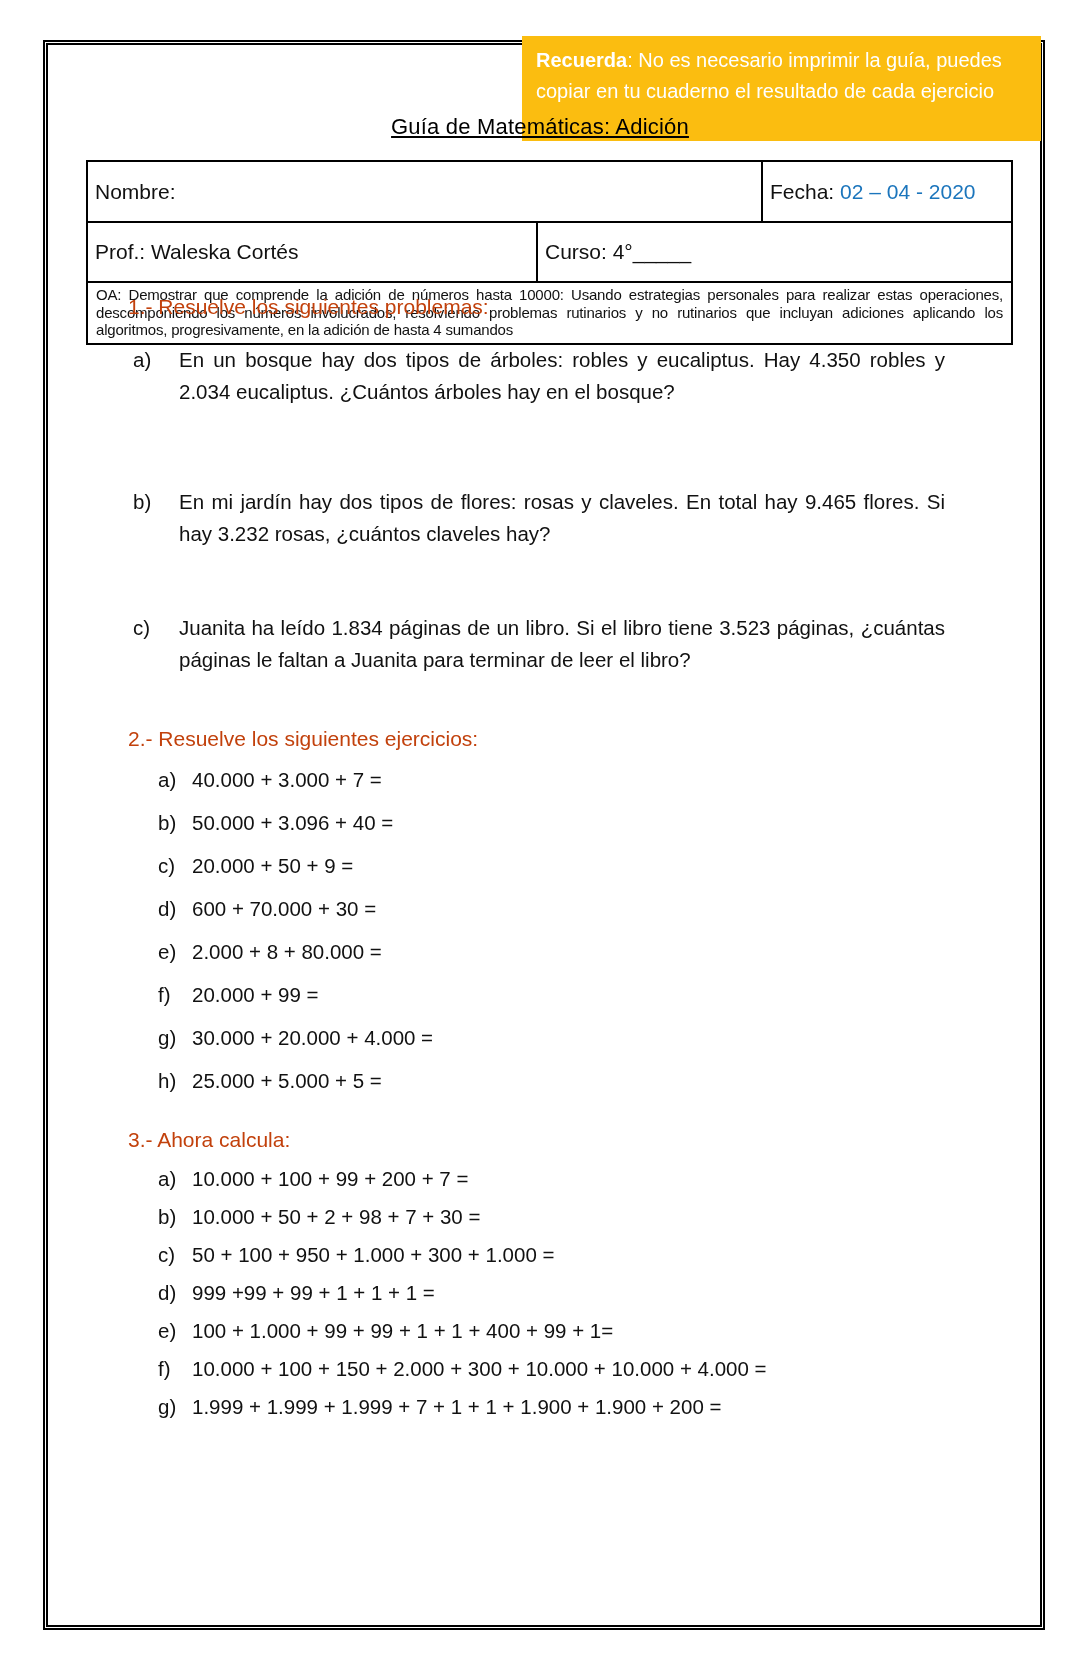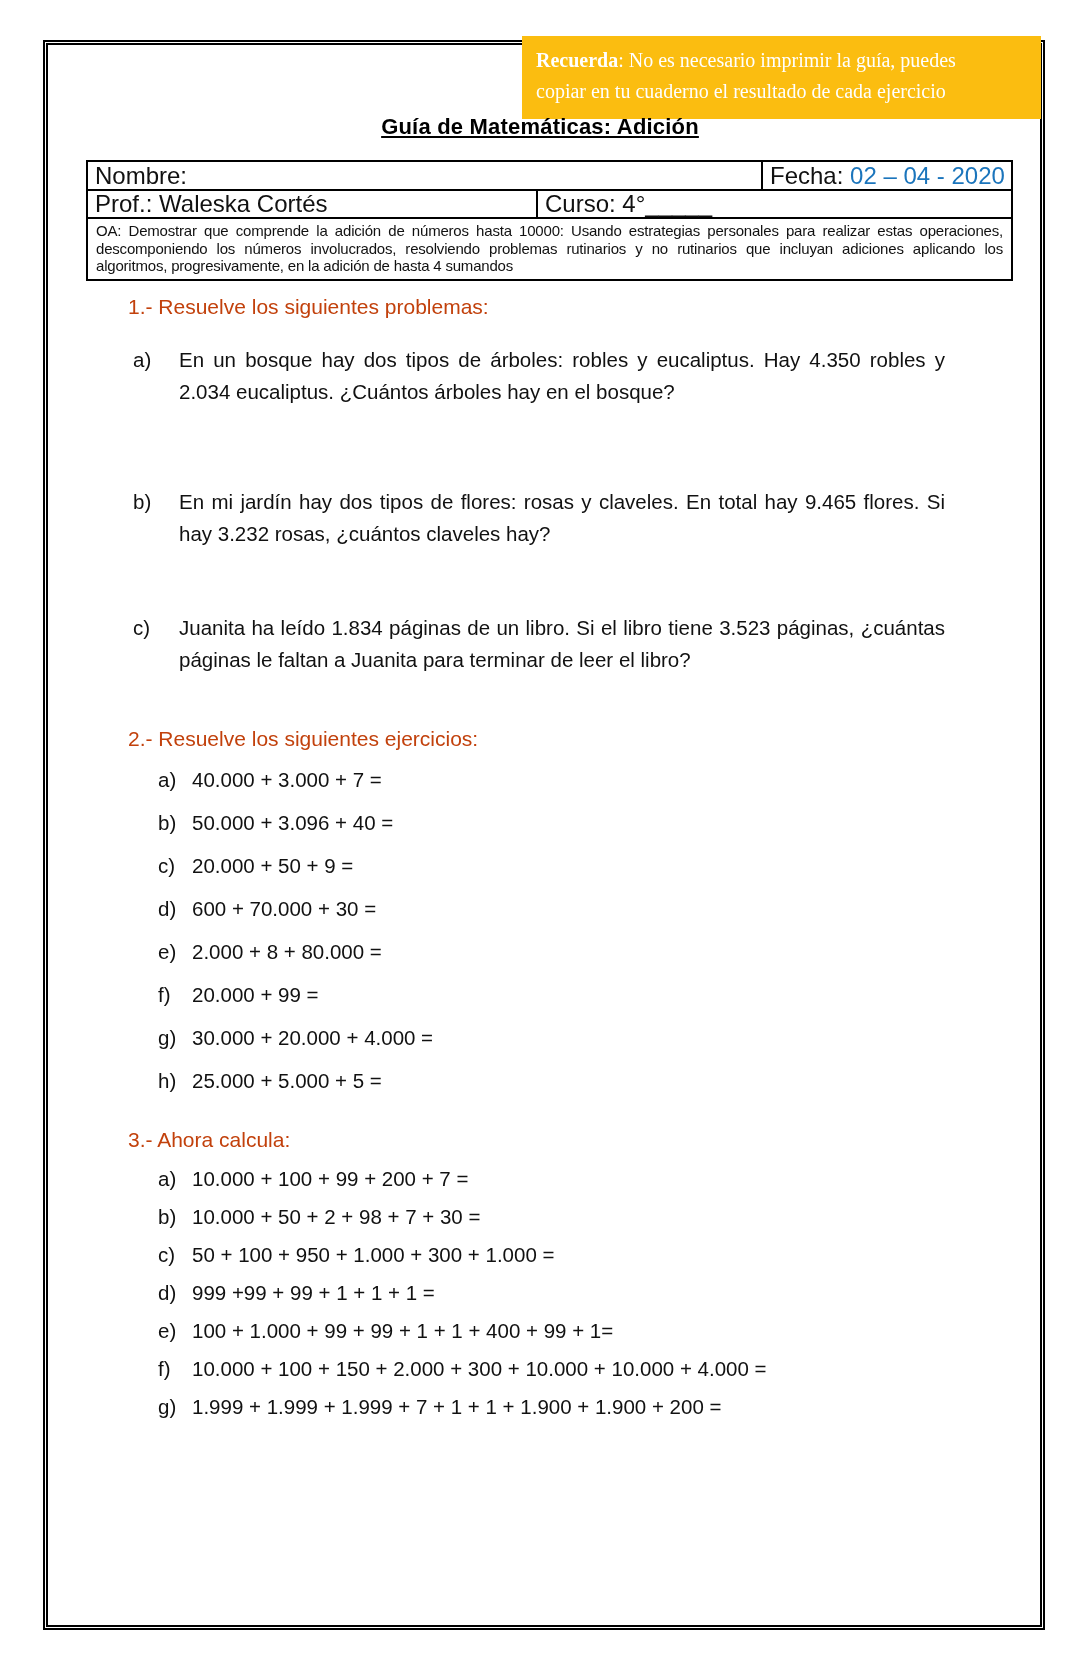--- a/index.html
+++ b/index.html
@@ -13,48 +13,48 @@
   }
   .page-border{
     position:absolute;left:43px;top:40px;
     width:1002px;height:1590px;
     border:5px double #000;
     box-sizing:border-box;
   }
   
   .note-box{
     position:absolute;left:522px;top:36px;
-    width:519px;height:83px;
+    width:519px;height:105px;
     background:#FBBD10;
     box-sizing:border-box;
     padding:9px 10px 0 14px;
     color:#ffffff;
     font-size:20px;line-height:31px;
-    font-family:Liberation Serif, serif;
+    font-family:Liberation Sans, sans-serif;
   }
   .note-box b{font-weight:bold;}
   
   .doc-title{
     position:absolute;left:43px;top:114px;width:994px;
     text-align:center;
-    font-size:22px;font-weight:bold;
+    font-size:22px;font-weight:normal;
     text-decoration:underline;
     letter-spacing:0.2px;
     color:#000;
   }
   
   .info-table{
     position:absolute;left:86px;top:160px;width:927px;
     border:2px solid #000;box-sizing:border-box;
     background:#fff;
   }
   .it-row{display:flex;border-bottom:2px solid #000;}
   .it-row:last-child{border-bottom:none;}
   .it-cell{
-    padding:0 7px;font-size:24px;line-height:27px;
+    padding:16px 7px;font-size:21px;line-height:27px;
     white-space:nowrap;overflow:hidden;box-sizing:border-box;
   }
   .r1c1{flex:0 0 675px;border-right:2px solid #000;}
   .r1c2{flex:1;}
   .r2c1{flex:0 0 450px;border-right:2px solid #000;line-height:26px;}
   .r2c2{flex:1;line-height:26px;}
   .date-val{color:#1B75BC;}
   .oa-cell{
     padding:3px 8px 4px 8px;
     font-size:15px;font-weight:normal;

